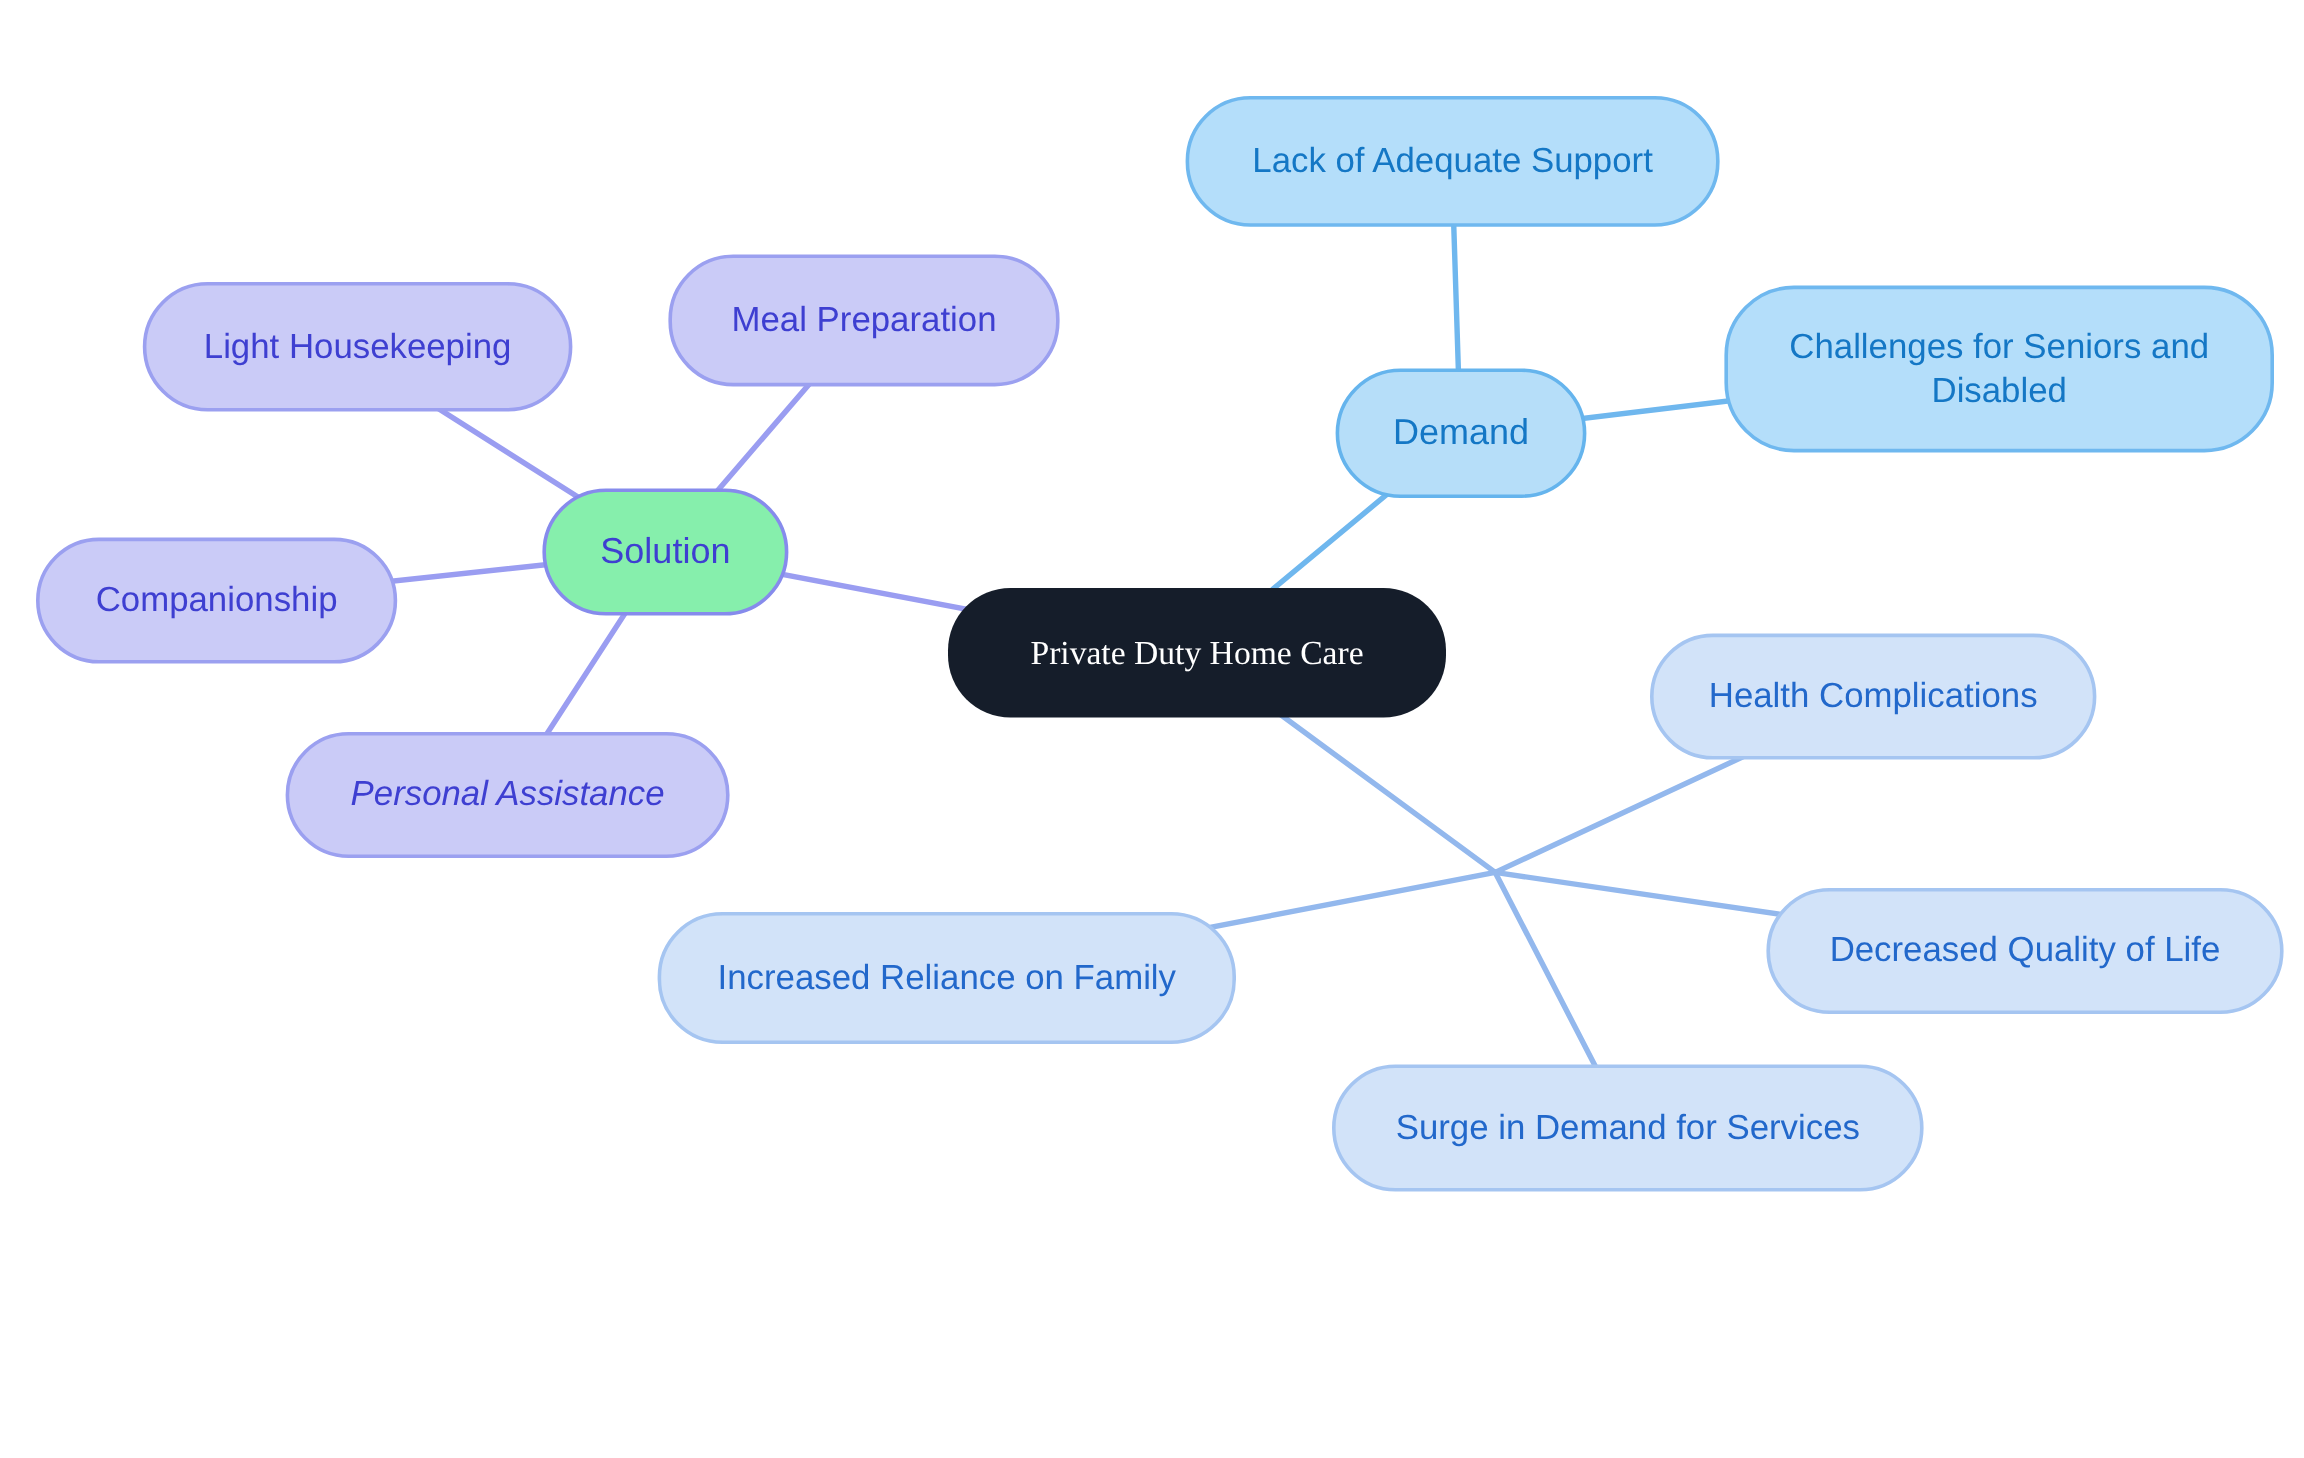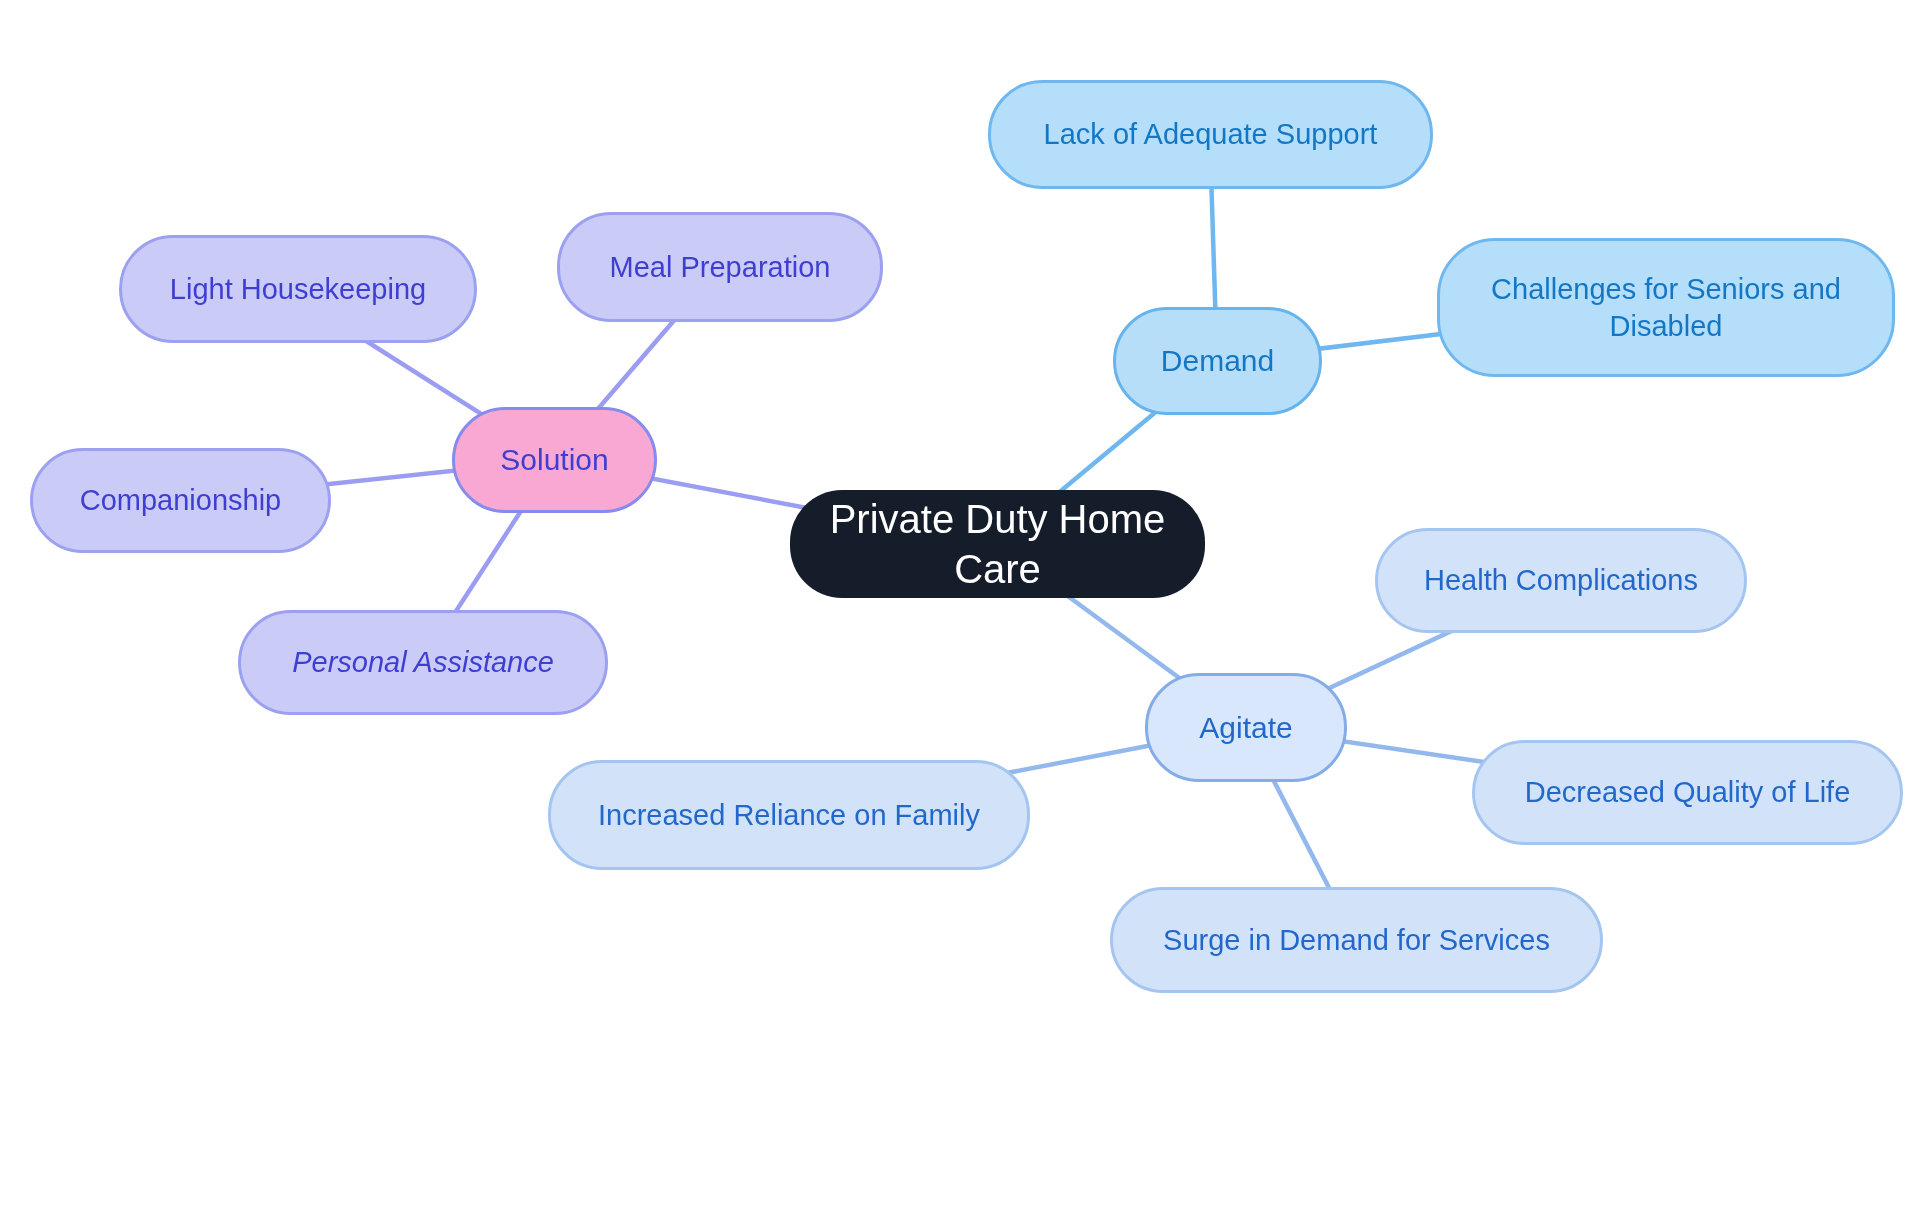--- a/index.html
+++ b/index.html
@@ -23,25 +23,26 @@
     border-radius:54px;
     box-sizing:border-box;
     font-size:29px;
     line-height:1.25;
     cursor:pointer;
   }
   .node-central{
     background:#151d2a;
     color:#ffffff;
     border:none;
-    font-size:40px;
+    font-size:28px;
     border-radius:52px;
+    font-family:Liberation Serif, serif;
   }
   .hub-solution{
-    background:#f9a8d4;border:3px solid #868bec;color:#3e3fd1;font-size:30px;
+    background:#86efac;border:3px solid #868bec;color:#3e3fd1;font-size:30px;
   }
   .child-solution{
     background:#cacbf7;border:3px solid #9ba0f0;color:#3e3fd1;
   }
   .hub-problem{
     background:#b6def9;border:3px solid #65b4ed;color:#1477c5;font-size:30px;
   }
   .child-problem{
     background:#b4defa;border:3px solid #6fb8ef;color:#1477c5;
   }
@@ -108,20 +109,19 @@
   <div class="node hub-solution" style="left:452px;top:407px;width:205px;height:106px;">Solution</div>
   <div class="node child-solution" style="left:119px;top:235px;width:358px;height:108px;">Light Housekeeping</div>
   <div class="node child-solution" style="left:557px;top:212px;width:326px;height:110px;">Meal Preparation</div>
   <div class="node child-solution" style="left:30px;top:448px;width:301px;height:105px;">Companionship</div>
   <div class="node child-solution" style="left:238px;top:610px;width:370px;height:105px;font-style:italic;">Personal Assistance</div>
 
   <div class="node hub-problem" style="left:1113px;top:307px;width:209px;height:108px;">Demand</div>
   <div class="node child-problem" style="left:988px;top:80px;width:445px;height:109px;">Lack of Adequate Support</div>
   <div class="node child-problem two-line" style="left:1437px;top:238px;width:458px;height:139px;border-radius:58px;">Challenges for Seniors and Disabled</div>
 
-  <div class="node hub-agitate" style="left:1145px;top:673px;width:202px;height:109px;">Agitate</div>
   <div class="node child-agitate" style="left:1375px;top:528px;width:372px;height:105px;">Health Complications</div>
   <div class="node child-agitate" style="left:1472px;top:740px;width:431px;height:105px;">Decreased Quality of Life</div>
   <div class="node child-agitate" style="left:548px;top:760px;width:482px;height:110px;">Increased Reliance on Family</div>
   <div class="node child-agitate" style="left:1110px;top:887px;width:493px;height:106px;">Surge in Demand for Services</div>
 
 
 </div>
 
 </body></html>

